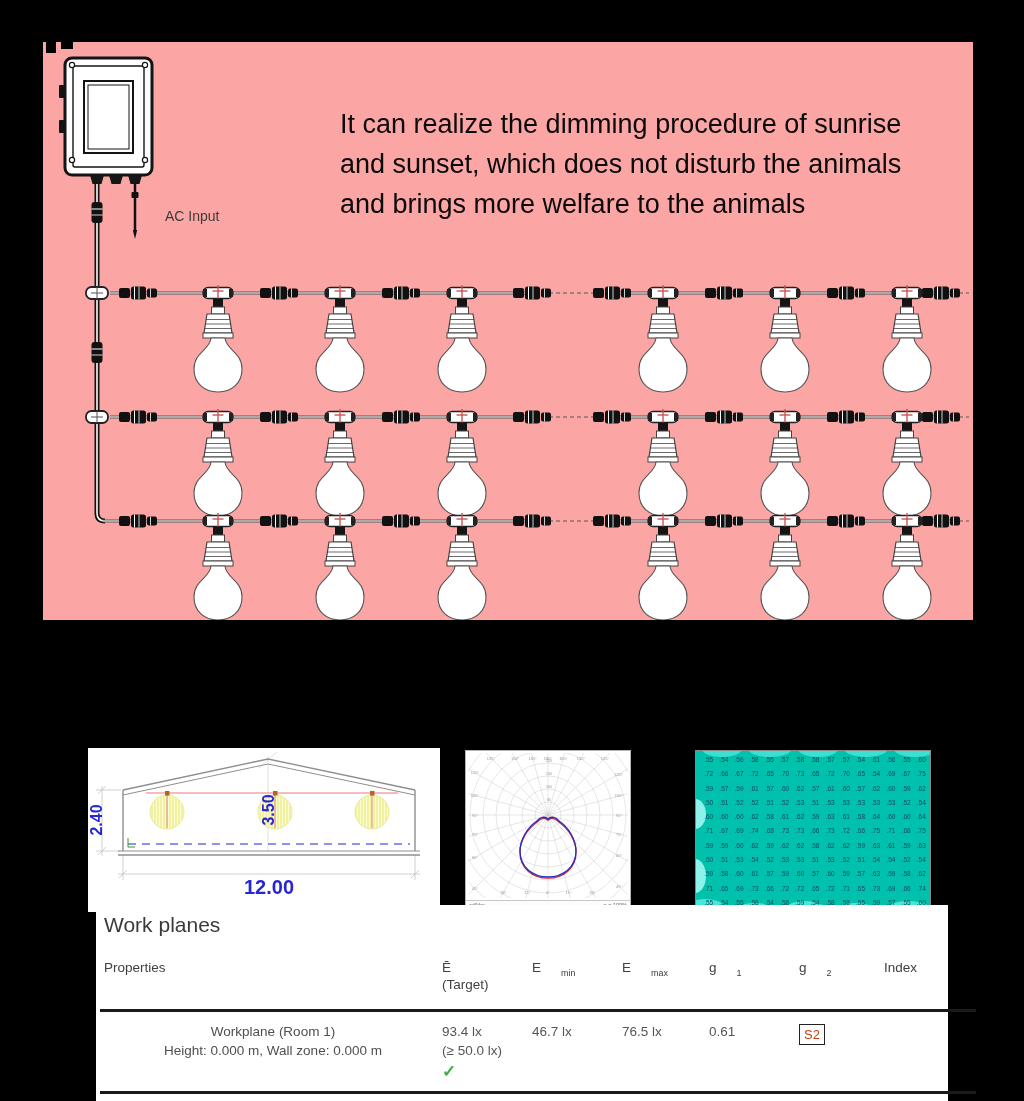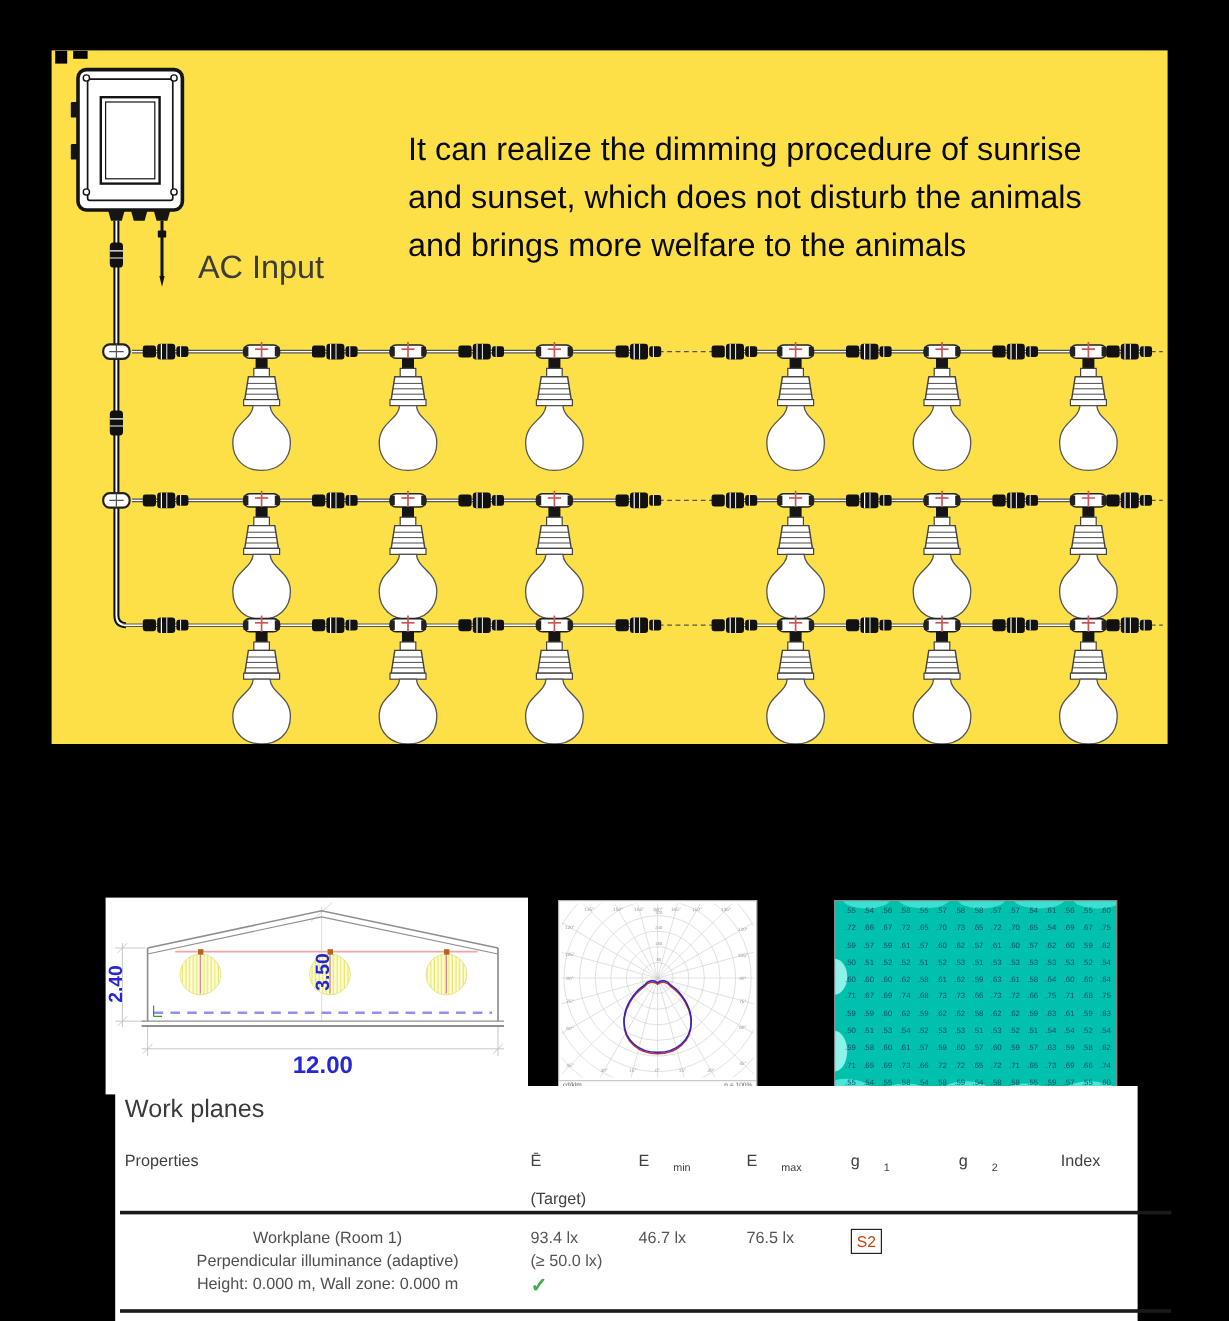--- a/index.html
+++ b/index.html
@@ -1,42 +1,42 @@
 <!DOCTYPE html>
 <html><head>
 <meta charset="utf-8">
 <style>
   html,body{margin:0;padding:0;background:#000;}
   #page{position:relative;width:1024px;height:1101px;background:#000;overflow:hidden;
         font-family:"Liberation Sans",sans-serif;}
   
-  #top-panel{position:absolute;left:43px;top:42px;width:930px;height:578px;background:#fde047;overflow:hidden;}
+  #top-panel{position:absolute;left:43px;top:42px;width:930px;height:578px;background:#fca5a5;overflow:hidden;}
   #desc{position:absolute;left:297px;top:62px;width:690px;font-size:27px;line-height:40px;color:#0a0a0a;}
-  #ac-label{position:absolute;left:122px;top:166px;font-size:27px;color:#3c3c3c;}
+  #ac-label{position:absolute;left:122px;top:166px;font-size:14px;color:#3c3c3c;}
   #string-svg{position:absolute;left:0;top:0;}
   
   #cross-panel{position:absolute;left:88px;top:748px;width:352px;height:164px;background:#fff;}
   #polar-panel{position:absolute;left:465px;top:750px;width:166px;height:170px;background:#fff;border:1px solid #b5b5b5;box-sizing:border-box;}
   #polar-strip{position:absolute;left:0;bottom:0;width:100%;height:19px;background:#fcfcfc;border-top:1px solid #c9c9c9;box-sizing:border-box;color:#666;}
   .pstrip-row{display:flex;justify-content:space-between;padding:1px 3px 0 3px;font-size:5.5px;line-height:6px;}
   .leg-item{display:flex;align-items:center;margin-right:6px;font-size:5.5px;}
   .leg-swatch{display:inline-block;width:14px;height:2px;margin-right:2px;}
   #map-panel{position:absolute;left:695px;top:750px;width:236px;height:163px;background:#00c2ac;border:1px solid #8a8a8a;box-sizing:border-box;overflow:hidden;}
   .blob{position:absolute;border-radius:50%;}
   #map-grid{position:absolute;left:2px;top:2px;width:246px;height:156px;display:flex;flex-direction:column;justify-content:space-between;padding:3px 0;box-sizing:border-box;}
   .map-row{display:flex;}
   .map-cell{width:15.2px;font-size:6.5px;letter-spacing:0;text-align:right;white-space:nowrap;}
   
   #wp-panel{position:absolute;left:96px;top:905px;width:852px;height:196px;background:#fff;text-decoration:underline;}
   #wp-title{position:absolute;left:8px;top:8px;font-size:21px;color:#3a3a3a;}
   .wp-grid{position:absolute;left:8px;width:868px;display:grid;
            grid-template-columns:338px 90px 90px 87px 90px 85px 1fr;}
   #wp-header{top:55px;font-size:13.5px;color:#404040;}
   #wp-header .sub{font-size:9px;padding-left:20px;}
-  .hdr-line2{margin-top:16px;}
+  .hdr-line2{margin-top:2px;}
   #wp-thick-rule{position:absolute;left:4px;top:104px;width:876px;height:3px;background:#1a1a1a;}
   #wp-row{top:117px;font-size:13.5px;color:#555;line-height:19px;}
   .prop-cell{color:#4f4f4f;text-align:center;}
   .check{color:#3fae49;font-size:17px;font-weight:bold;margin-top:2px;}
   .index-box{display:inline-block;border:1.5px solid #222;padding:0px 4px;font-size:13px;color:#c2410c;margin-top:2px;}
   #wp-bottom-rule{position:absolute;left:4px;top:186px;width:876px;height:2.5px;background:#1a1a1a;}
 </style>
 </head>
 <body>
 
@@ -570,30 +570,30 @@
       <div><span>g</span><sub class="sub">1</sub></div>
       <div><span>g</span><sub class="sub">2</sub></div>
       <div>Index</div>
     </div>
 
     <div id="wp-thick-rule"></div>
 
     <div id="wp-row" class="wp-grid">
       <div class="prop-cell">
         <div>Workplane (Room 1)</div>
-        <div>Perpendicular illuminance (adaptive)</div>
         <div>Height: 0.000 m, Wall zone: 0.000 m</div>
       </div>
       <div>
         <div>93.4 lx</div>
         <div>(≥ 50.0 lx)</div>
         <div class="check">✓</div>
       </div>
       <div>46.7 lx</div>
       <div>76.5 lx</div>
+      <div>0.61</div>
       <div>
         <span class="index-box">S2</span>
       </div>
     </div>
 
     <div id="wp-bottom-rule"></div>
   </div>
 </div>
 
 </body></html>

